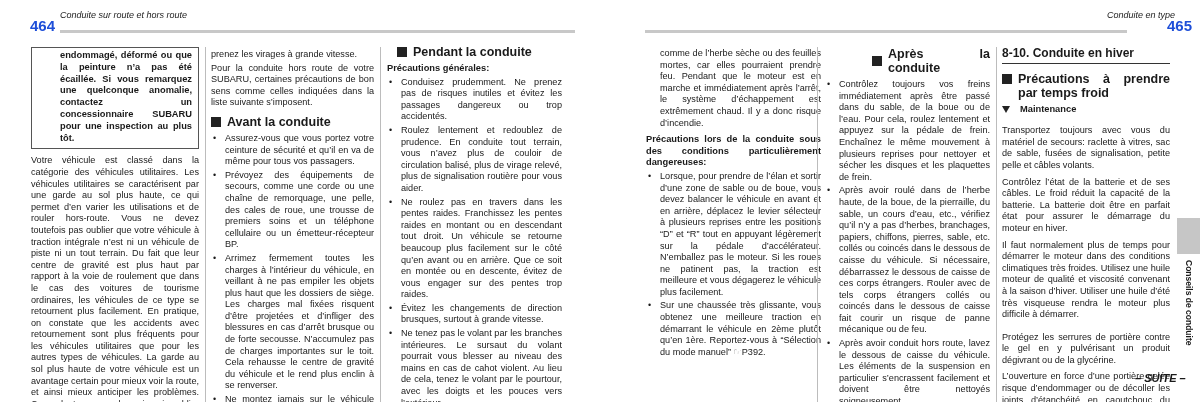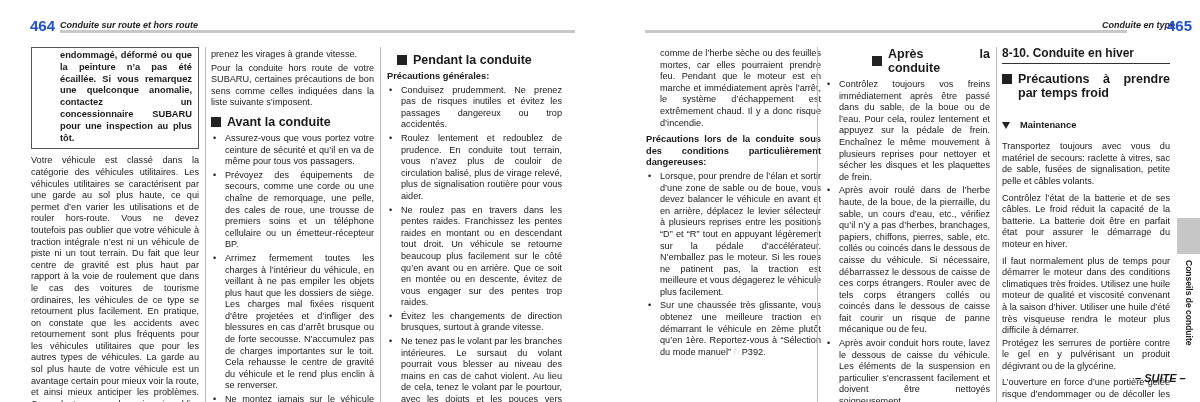--- a/index.html
+++ b/index.html
@@ -3,38 +3,38 @@
   <meta charset="utf-8">
   <style>
     html, body { margin: 0; padding: 0; background: #ffffff; }
     body { width: 1200px; height: 402px; position: relative; overflow: hidden;
            font-family: "Liberation Sans", sans-serif; color: #1a1a1a; }
     .page { position: absolute; top: 0; height: 402px; }
     .page-left { left: 0; width: 575px; }
     .page-right { left: 625px; width: 575px; }
     .hdr-rule { position: absolute; top: 28px; height: 3px; background: #c8c8c8; }
     .pgnum { position: absolute; top: 17px; font-size: 15px; font-weight: bold; color: #1d4ed8; }
-    .hdr-title { position: absolute; top: 20px; font-size: 9px; font-weight: bold; font-style: italic; color: #222; }
+    .hdr-title { position: absolute; top: 10px; font-size: 9px; font-weight: normal; font-style: italic; color: #222; }
 
     .col { position: absolute; font-size: 9.15px; line-height: 11.6px; text-align: justify; }
     .col p { margin: 0 0 5px 0; }
     .vrule { position: absolute; width: 1px; background: #bcbcbc; }
 
     .warnbox { border: 1px solid #555; padding: 2px 6px 4px 28px; font-weight: bold; font-size: 9.3px; line-height: 11.8px; margin-bottom: 6px; text-align: justify; }
 
     .h2 { font-size: 12.5px; font-weight: bold; margin: 6px 0 4px 0; display: flex; align-items: center; line-height: 14px; }
     .sq { display: inline-block; width: 10px; height: 10px; background: #222; margin-right: 6px; flex: 0 0 auto; }
     .h3 { font-weight: bold; font-size: 9.3px; margin: 0 0 2px 0; }
 
     ul.bl { list-style: none; margin: 0 0 5px 0; padding: 0; }
     ul.bl li { position: relative; padding-left: 14px; margin-bottom: 2px; }
     ul.bl li::before { content: "\2022"; position: absolute; left: 2px; top: 0; font-size: 9px; }
 
     .chap { font-size: 12px; font-weight: bold; border-bottom: 1px solid #333; padding-bottom: 3px; margin: 4px 0 8px 0; }
-    .h2big { font-size: 12.5px; font-weight: bold; display: flex; align-items: flex-start; line-height: 14px; margin-bottom: 20px; }
+    .h2big { font-size: 12.5px; font-weight: bold; display: flex; align-items: flex-start; line-height: 14px; margin-bottom: 4px; }
     .h2big .sq { margin-top: 2px; }
     .h4 { font-weight: bold; font-size: 9.3px; display: flex; align-items: center; margin-bottom: 10px; }
     .tri { display: inline-block; width: 0; height: 0; border-left: 4px solid transparent; border-right: 4px solid transparent; border-top: 7px solid #222; margin-right: 10px; }
 
     .tab { position: absolute; left: 1177px; top: 218px; width: 23px; height: 36px; background: #c6c6c6; }
     .tablabel { position: absolute; left: 1178px; top: 260px; width: 20px; height: 100px; }
     .tablabel span { position: absolute; top: 0; left: 0; transform-origin: 0 0; transform: translate(16px, 0) rotate(90deg); white-space: nowrap; font-size: 8.5px; font-weight: bold; }
     .suite { position: absolute; left: 1135px; top: 372px; font-size: 11px; font-weight: bold; font-style: italic; }
   </style>
 </head>
@@ -61,21 +61,21 @@
     <ul class="bl">
       <li>Assurez-vous que vous portez votre ceinture de sécurité et qu’il en va de même pour tous vos passagers.</li>
       <li>Prévoyez des équipements de secours, comme une corde ou une chaîne de remorquage, une pelle, des cales de roue, une trousse de premiers soins et un téléphone cellulaire ou un émetteur-récepteur BP.</li>
       <li>Arrimez fermement toutes les charges à l’intérieur du véhicule, en veillant à ne pas empiler les objets plus haut que les dossiers de siège. Les charges mal fixées risquent d’être projetées et d’infliger des blessures en cas d’arrêt brusque ou de forte secousse. N’accumulez pas de charges importantes sur le toit. Cela rehausse le centre de gravité du véhicule et le rend plus enclin à se renverser.</li>
       <li>Ne montez jamais sur le véhicule des pneus plus gros que la taille prescrite dans ce manuel.</li>
     </ul>
   </div>
   <div class="vrule" style="left:380px; top:47px; height:355px;"></div>
 
   <div class="col" style="left:387px; top:45px; width:175px;">
-    <div class="h2" style="margin-top:8px;padding-left:10px;">
+    <div class="h2" style="margin-top:0;padding-left:10px;">
       <span class="sq"></span>
       <span>Pendant la conduite</span>
     </div>
     <div class="h3">Précautions générales:</div>
     <ul class="bl">
       <li>Conduisez prudemment. Ne prenez pas de risques inutiles et évitez les passages dangereux ou trop accidentés.</li>
       <li>Roulez lentement et redoublez de prudence. En conduite tout terrain, vous n’avez plus de couloir de circulation balisé, plus de virage relevé, plus de signalisation routière pour vous aider.</li>
       <li>Ne roulez pas en travers dans les pentes raides. Franchissez les pentes raides en montant ou en descendant tout droit. Un véhicule se retourne beaucoup plus facilement sur le côté qu’en avant ou en arrière. Que ce soit en montée ou en descente, évitez de vous engager sur des pentes trop raides.</li>
       <li>Évitez les changements de direction brusques, surtout à grande vitesse.</li>
       <li>Ne tenez pas le volant par les branches intérieures. Le sursaut du volant pourrait vous blesser au niveau des mains en cas de cahot violent. Au lieu de cela, tenez le volant par le pourtour, avec les doigts et les pouces vers l’extérieur.</li>
@@ -117,21 +117,21 @@
     <div class="h2big">
       <span class="sq"></span>
       <span>Précautions à prendre par temps froid</span>
     </div>
     <div class="h4">
       <span class="tri"></span>
       <span>Maintenance</span>
     </div>
     <p>Transportez toujours avec vous du matériel de secours: raclette à vitres, sac de sable, fusées de signalisation, petite pelle et câbles volants.</p>
     <p>Contrôlez l’état de la batterie et de ses câbles. Le froid réduit la capacité de la batterie. La batterie doit être en parfait état pour assurer le démarrage du moteur en hiver.</p>
-    <p style="margin-bottom:1px;">Il faut normalement plus de temps pour démarrer le moteur dans des conditions climatiques très froides. Utilisez une huile moteur de qualité et viscosité convenant à la saison d’hiver. Utiliser une huile d’été très visqueuse rendra le moteur plus difficile à démarrer.</p>
+    <p style="margin-bottom:11px;">Il faut normalement plus de temps pour démarrer le moteur dans des conditions climatiques très froides. Utilisez une huile moteur de qualité et viscosité convenant à la saison d’hiver. Utiliser une huile d’été très visqueuse rendra le moteur plus difficile à démarrer.</p>
     <p>Protégez les serrures de portière contre le gel en y pulvérisant un produit dégivrant ou de la glycérine.</p>
     <p>L’ouverture en force d’une portière gelée risque d’endommager ou de décoller les joints d’étanchéité en caoutchouc du pourtour de la portière. Si une portière est gelée, faites fondre la glace à l’eau tiède</p>
   </div>
 </div>
 
 <div class="tab"></div>
 <div class="tablabel">
   <span>Conseils de conduite</span>
 </div>
 <div class="suite">– SUITE –</div>

